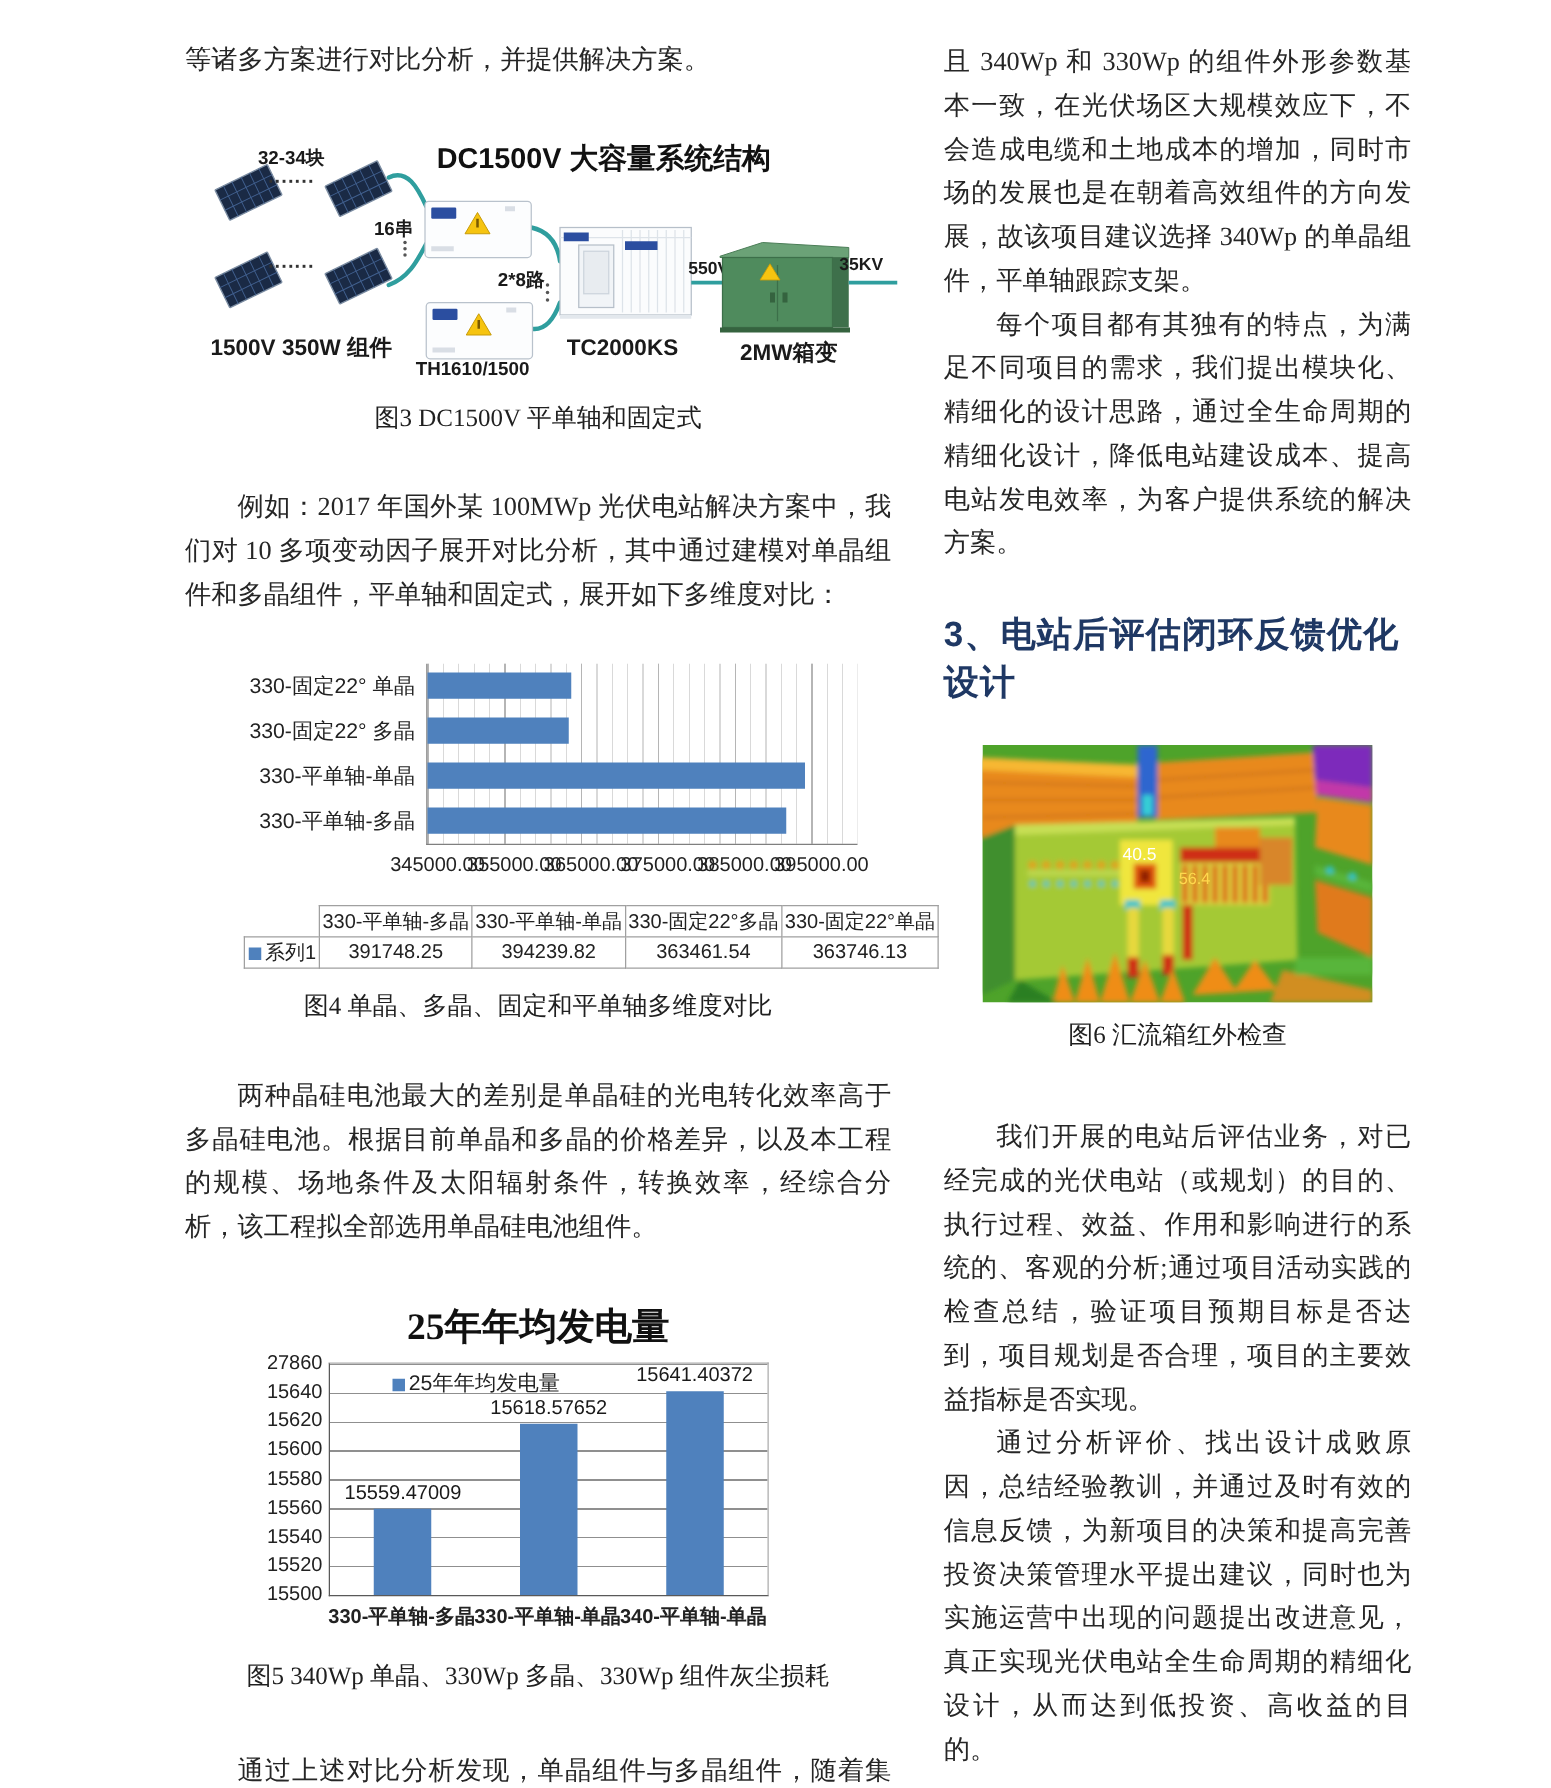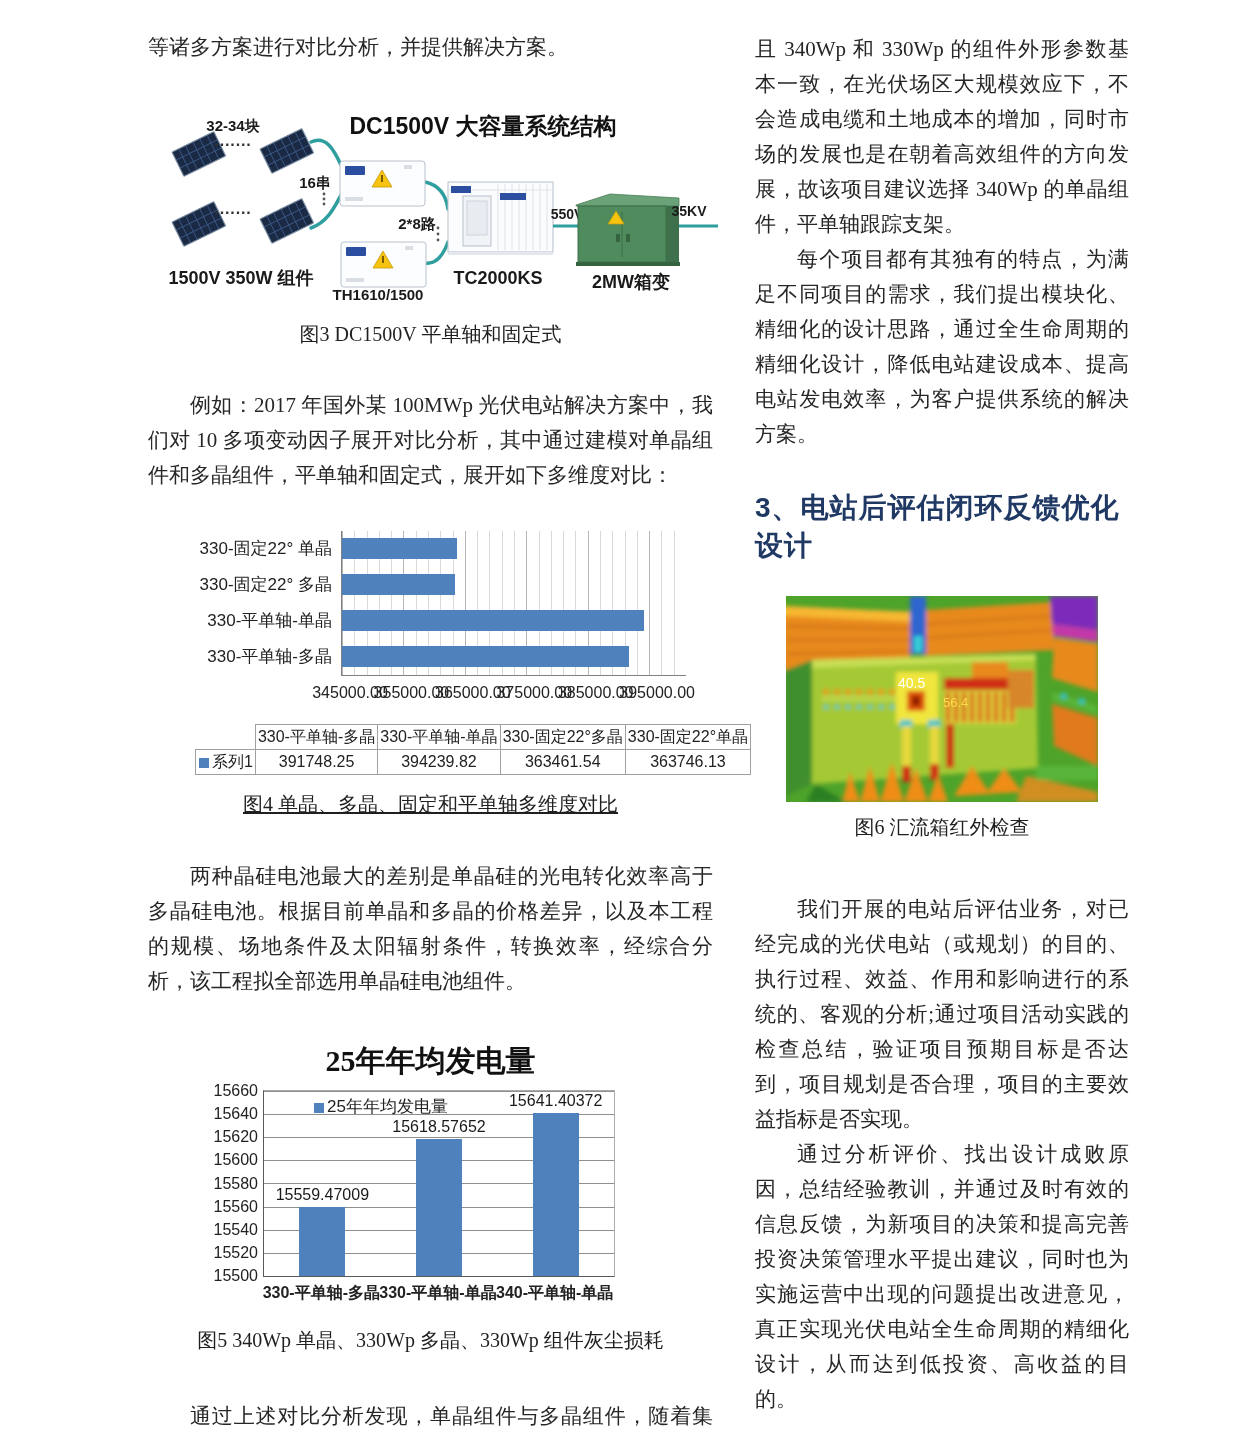--- a/index.html
+++ b/index.html
@@ -38,21 +38,21 @@
   .c4-xaxis{position:relative;height:28px;margin-left:155px;width:344px;}
   .c4-xtick{position:absolute;top:8px;transform:translateX(-50%);font-size:16px;color:#222;white-space:nowrap;}
 
   
   .t4{border-collapse:collapse;margin:20px 0 0 47px;font-family:"Liberation Sans",sans-serif;font-size:16px;color:#222;}
   .t4 th,.t4 td{border:1px solid #a0a0a0;text-align:center;font-weight:normal;height:24px;padding:0 2px;white-space:nowrap;}
   .t4 .corner{border:none;background:transparent;}
   .t4 .hcell{width:100px;}
   .t4 .rowlabel{width:62px;text-align:left;padding-left:3px;}
   .sq{display:inline-block;width:10px;height:10px;background:#4f81bd;margin-right:3px;vertical-align:-1px;}
-  .fig4-caption{margin-top:16px;text-decoration:underline;}
+  .fig4-caption{margin-top:16px;}
 
   
   .c5{margin-top:42px;font-family:"Liberation Sans",sans-serif;}
   .c5-title{font-family:"Liberation Serif",serif;font-weight:bold;font-size:30px;color:#111;text-align:center;margin:0 0 8px 0;}
   .c5-main{
     position:relative;margin-left:115px;width:350px;height:185px;box-sizing:content-box;
     border:1px solid #ababab;border-left:1px solid #595959;border-bottom:1px solid #595959;
     background-image:repeating-linear-gradient(to bottom,#8f8f8f 0 1px,transparent 1px calc(100%/8));
   }
   .c5-ytick{position:absolute;left:-58px;width:52px;text-align:right;font-size:16px;color:#222;}
@@ -249,21 +249,21 @@
   </tbody>
     </table>
 
   <p class="caption fig4-caption">图4  单晶、多晶、固定和平单轴多维度对比</p>
 
   <p class="body-text indent" style="margin-top:41px;">两种晶硅电池最大的差别是单晶硅的光电转化效率高于多晶硅电池。根据目前单晶和多晶的价格差异，以及本工程的规模、场地条件及太阳辐射条件，转换效率，经综合分析，该工程拟全部选用单晶硅电池组件。</p>
 
   <div class="c5">
     <div class="c5-title ser">25年年均发电量</div>
     <div class="c5-main">
-      <span class="c5-ytick" style="top: -9px;">15660</span>
+      <span class="c5-ytick" style="top: -9px;">27860</span>
       <span class="c5-ytick" style="top: 14.125px;">15640</span>
       <span class="c5-ytick" style="top: 37.25px;">15620</span>
       <span class="c5-ytick" style="top: 60.375px;">15600</span>
       <span class="c5-ytick" style="top: 83.5px;">15580</span>
       <span class="c5-ytick" style="top: 106.625px;">15560</span>
       <span class="c5-ytick" style="top: 129.75px;">15540</span>
       <span class="c5-ytick" style="top: 152.875px;">15520</span>
       <span class="c5-ytick" style="top: 176px;">15500</span>
 
       <div class="c5-legend"><span class="sq"></span><span>25年年均发电量</span></div>

